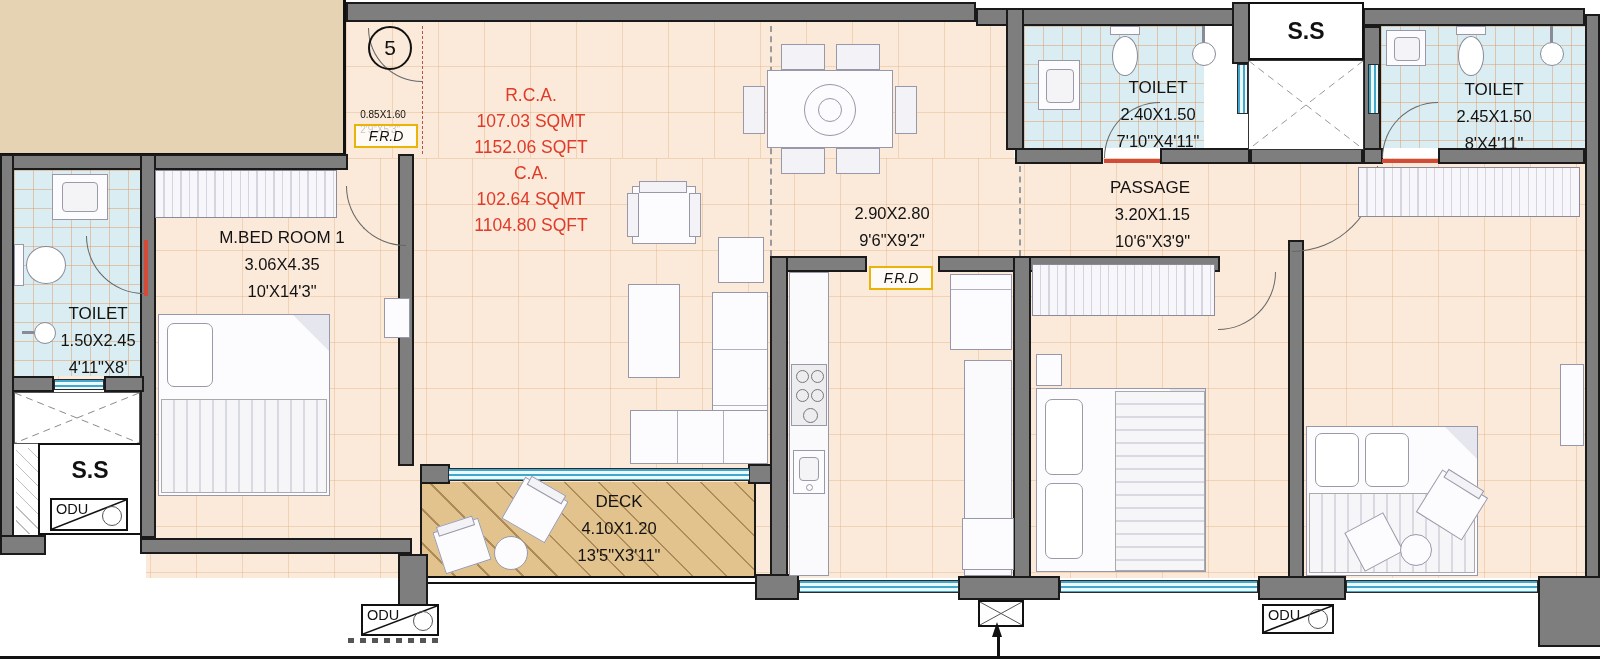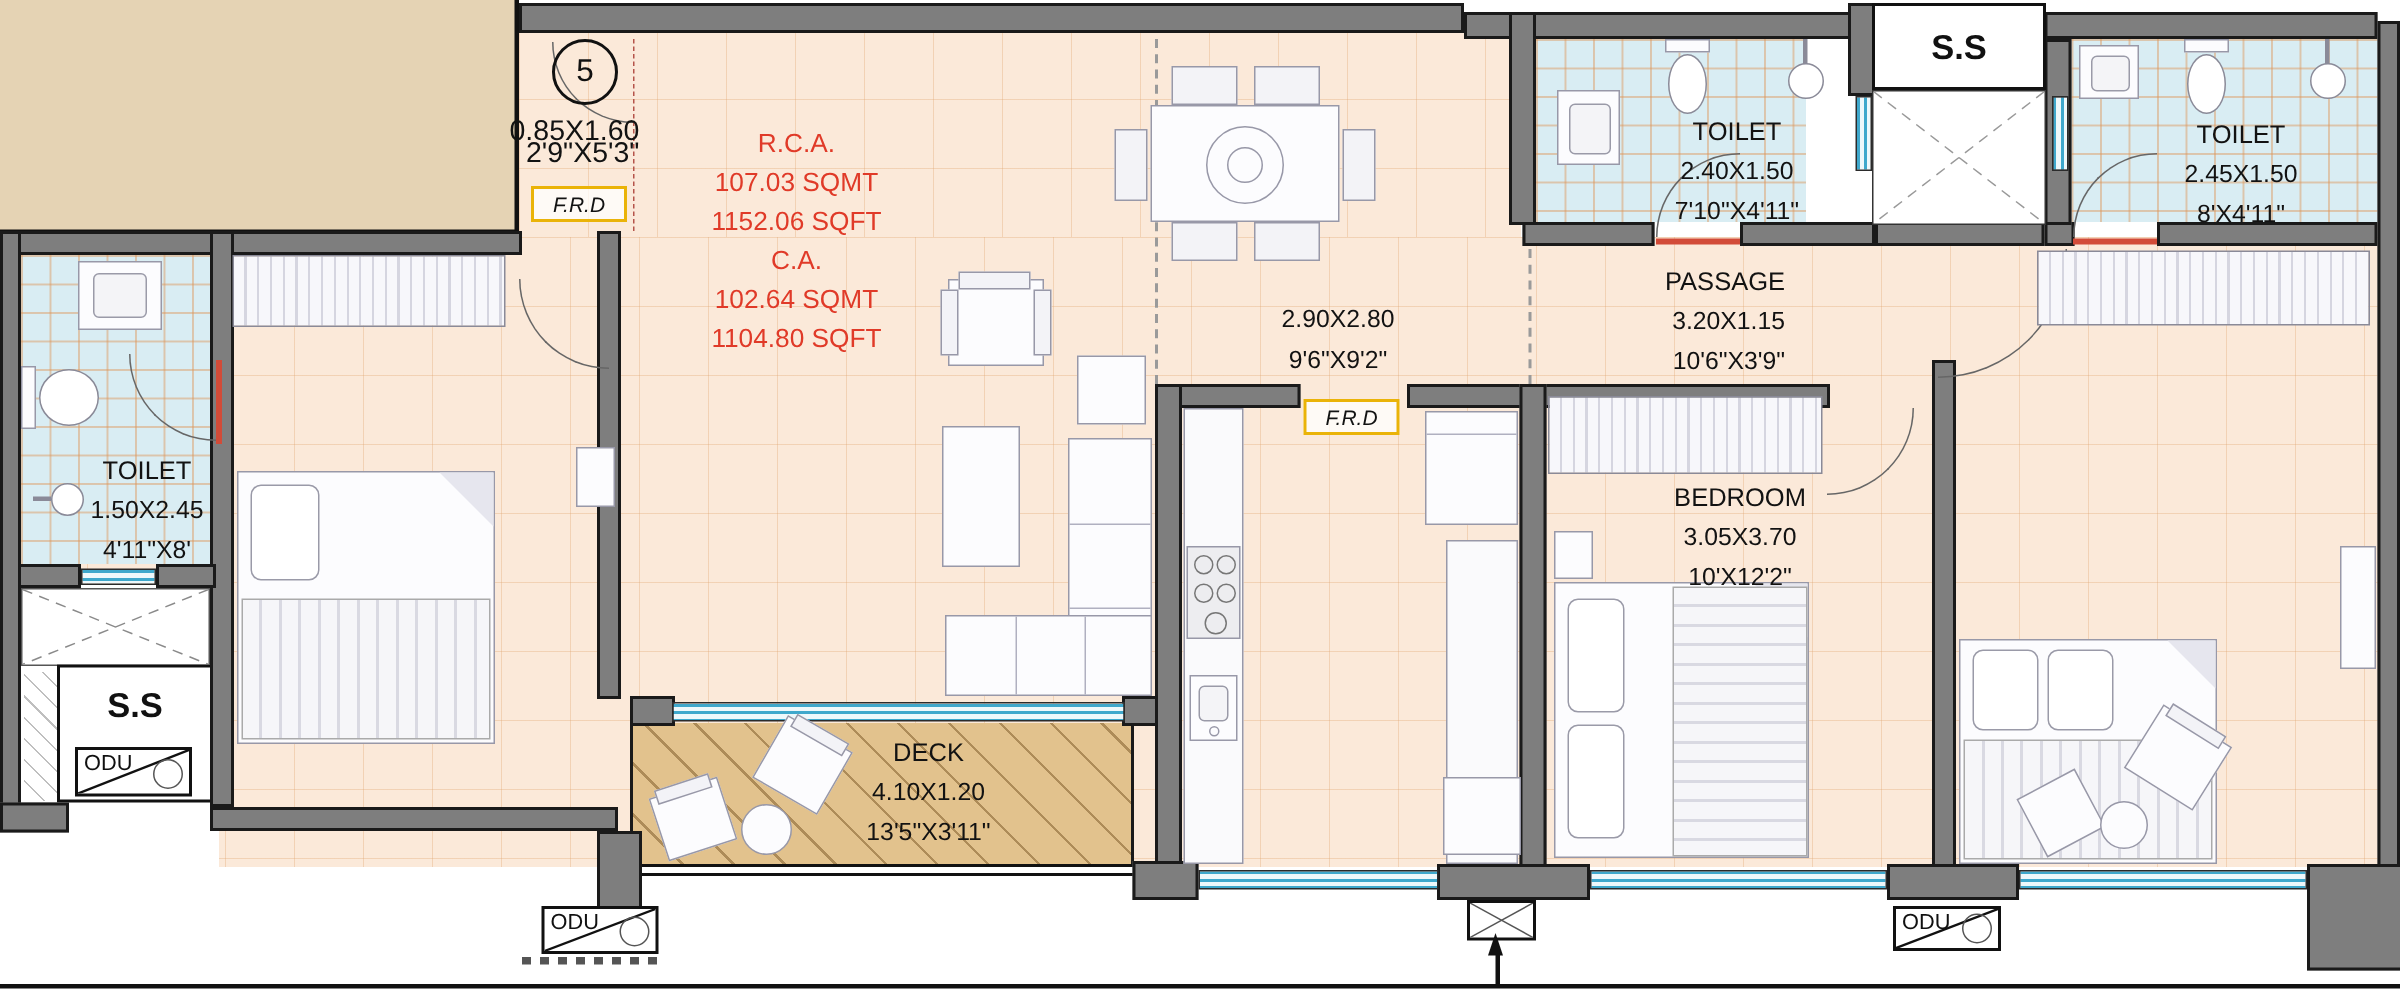--- a/index.html
+++ b/index.html
@@ -25,22 +25,22 @@
     background:repeating-linear-gradient(to bottom,#3fa8cc 0 2px,#eef8fb 2px 5px);}
   .win-v{position:absolute;box-sizing:border-box;border:1px solid #2b2b2b;
     background:repeating-linear-gradient(to right,#3fa8cc 0 2px,#eef8fb 2px 5px);}
   .thresh{position:absolute;background:#d24b38;}
   
   .room-label{position:absolute;transform:translateX(-50%);text-align:center;color:#121212;
     font-size:16.5px;line-height:27px;white-space:nowrap;}
   .room-label .rl-name{font-size:17px;}
   .red-label{position:absolute;transform:translateX(-50%);text-align:center;color:#e03a28;
     font-size:17.5px;line-height:26px;white-space:nowrap;}
-  .small-dims{position:absolute;transform:translateX(-50%);text-align:right;color:#121212;
-    font-size:19px;line-height:15px;white-space:nowrap;}
+  .small-dims{position:absolute;transform:translateX(-50%);text-align:left;color:#121212;
+    font-size:10px;line-height:15px;white-space:nowrap;margin-top:27px;}
   .frd{position:absolute;box-sizing:border-box;border:2px solid #eab308;background:rgba(255,255,255,.75);
     color:#121212;font-size:14px;text-align:center;line-height:20px;font-style:italic;}
   .unit-circle{position:absolute;box-sizing:border-box;border:2.4px solid #111;border-radius:50%;
     background:transparent;color:#111;font-size:21px;text-align:center;}
   .ss-box{position:absolute;box-sizing:border-box;background:#fff;border:2.5px solid #111;
     color:#111;font-weight:bold;font-size:23px;text-align:center;}
   .xbox{position:absolute;box-sizing:border-box;background:#fff;}
   .odu{position:absolute;box-sizing:border-box;background:#fff;border:2px solid #111;}
   .odu .odu-txt{position:absolute;left:4px;top:1px;font-size:14.5px;color:#111;}
   .odu .odu-circ{position:absolute;right:4px;bottom:3px;width:18px;height:18px;border:1.6px solid #555;border-radius:50%;}
@@ -296,20 +296,25 @@
     <div>R.C.A.</div>
     <div>107.03 SQMT</div>
     <div>1152.06 SQFT</div>
   </div>
   <div class="red-label" style="left:531px;top:160px;">
     <div>C.A.</div>
     <div>102.64 SQMT</div>
     <div>1104.80 SQFT</div>
   </div>
 
+  <div class="room-label" style="left:282px;top:224px;">
+    <div class="rl-name">M.BED ROOM 1</div>
+    <div>3.06X4.35</div>
+    <div>10'X14'3"</div>
+  </div>
   <div class="room-label" style="left:98px;top:300px;">
     <div class="rl-name">TOILET</div>
     <div>1.50X2.45</div>
     <div>4'11"X8'</div>
   </div>
   <div class="room-label" style="left:619px;top:488px;">
     <div class="rl-name">DECK</div>
     <div>4.10X1.20</div>
     <div>13'5"X3'11"</div>
   </div>
@@ -325,25 +330,20 @@
   <div class="room-label" style="left:1158px;top:74px;">
     <div class="rl-name">TOILET</div>
     <div>2.40X1.50</div>
     <div>7'10"X4'11"</div>
   </div>
   <div class="room-label" style="left:1494px;top:76px;">
     <div class="rl-name">TOILET</div>
     <div>2.45X1.50</div>
     <div>8'X4'11"</div>
   </div>
-  <div class="room-label" style="left:1160px;top:318px;">
-    <div class="rl-name">BEDROOM</div>
-    <div>3.05X3.70</div>
-    <div>10'X12'2"</div>
-  </div>
 
   <div class="odu" style="left:361px;top:604px;width:78px;height:32px;">
     <svg viewBox="0 0 100 100" preserveAspectRatio="none" width="100%" height="100%">
         <line x1="0" y1="100" x2="100" y2="0" stroke="#111" stroke-width="1.6" vector-effect="non-scaling-stroke"></line>
       </svg>
     <span class="odu-txt">ODU</span>
     <span class="odu-circ"></span>
   </div>
   <div class="dotstrip" style="left:348px;top:638px;width:92px;height:5px;"></div>
   <div class="odu" style="left:1262px;top:604px;width:72px;height:30px;">

